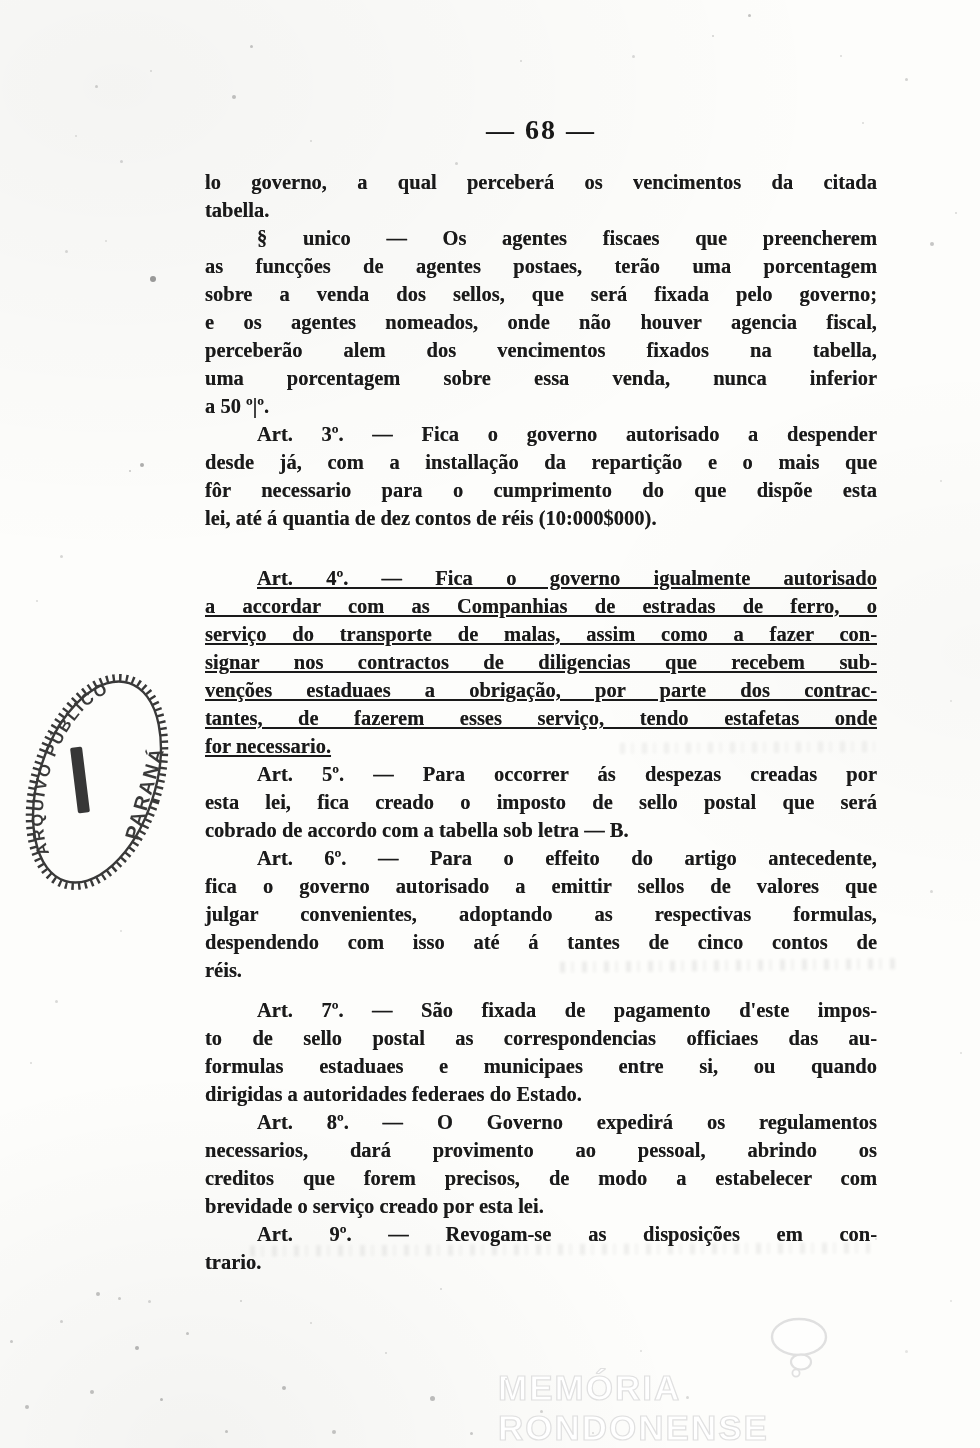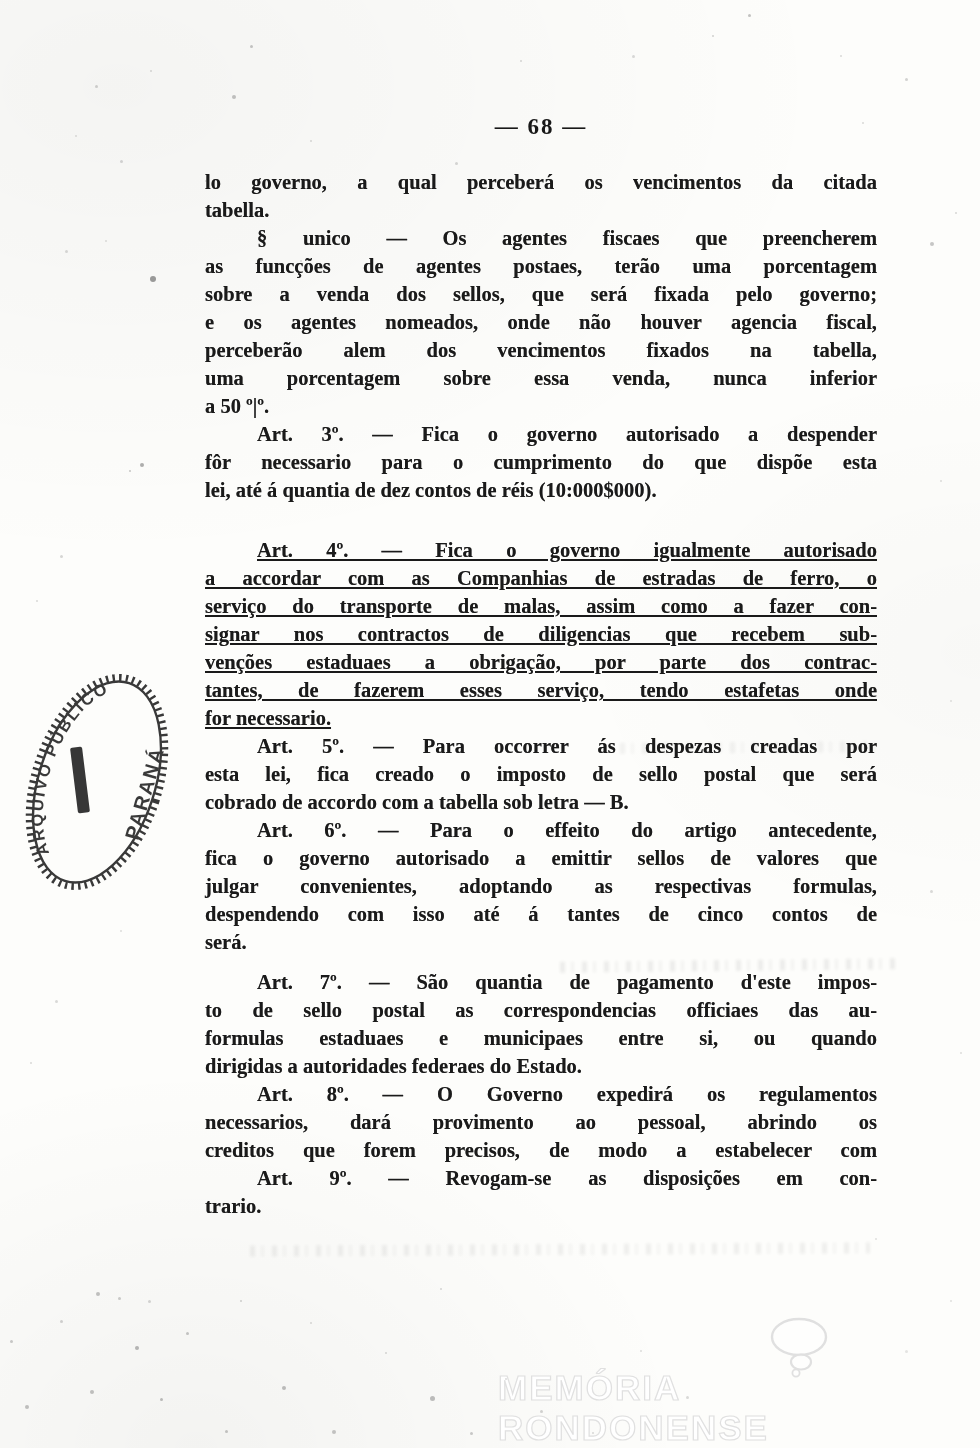--- a/index.html
+++ b/index.html
@@ -11,21 +11,21 @@
     background:
       radial-gradient(1200px 800px at 12% 6%, rgba(0,0,0,0.035), transparent 60%),
       radial-gradient(900px 700px at 20% 100%, rgba(0,0,0,0.04), transparent 55%),
       radial-gradient(700px 500px at 100% 45%, rgba(0,0,0,0.02), transparent 60%),
       #fdfdfb;
     font-family:"Liberation Serif","DejaVu Serif",serif;
     color:#1a1a1a;
   }
   .page-number{
     position:absolute;left:205px;top:114px;width:672px;
-    text-align:center;font-size:23px;font-weight:700;letter-spacing:2px;
+    text-align:center;font-size:28px;font-weight:700;letter-spacing:2px;
     color:#181818;
   }
   .text-block{
     position:absolute;left:205px;top:168px;width:672px;
     font-size:20.5px;font-weight:700;line-height:28px;
     text-shadow:0 0 0.5px rgba(20,20,20,0.55);
   }
   .para{margin:0;}
   .line{
     text-align:justify;
@@ -73,20 +73,21 @@
         <div class="line findent">§ unico — Os agentes fiscaes que preencherem</div>
         <div class="line">as funcções de agentes postaes, terão uma porcentagem</div>
         <div class="line">sobre a venda dos sellos, que será fixada pelo governo;</div>
         <div class="line">e os agentes nomeados, onde não houver agencia fiscal,</div>
         <div class="line">perceberão alem dos vencimentos fixados na tabella,</div>
         <div class="line">uma porcentagem sobre essa venda, nunca inferior</div>
         <div class="line plast">a 50 º|º.</div>
       </div>
       <div class="para">
         <div class="line findent">Art. 3º. — Fica o governo autorisado a despender</div>
+        <div class="line">desde já, com a installação da repartição e o mais que</div>
         <div class="line">fôr necessario para o cumprimento do que dispõe esta</div>
         <div class="line plast">lei, até á quantia de dez contos de réis (10:000$000).</div>
       </div>
       <div class="para" style="margin-top: 32px; text-decoration: underline;">
         <div class="line findent">Art. 4º. — Fica o governo igualmente autorisado</div>
         <div class="line">a accordar com as Companhias de estradas de ferro, o</div>
         <div class="line">serviço do transporte de malas, assim como a fazer con-</div>
         <div class="line">signar nos contractos de diligencias que recebem sub-</div>
         <div class="line">venções estaduaes a obrigação, por parte dos contrac-</div>
         <div class="line">tantes, de fazerem esses serviço, tendo estafetas onde</div>
@@ -95,32 +96,33 @@
       <div class="para">
         <div class="line findent">Art. 5º. — Para occorrer ás despezas creadas por</div>
         <div class="line">esta lei, fica creado o imposto de sello postal que será</div>
         <div class="line plast">cobrado de accordo com a tabella sob letra — B.</div>
       </div>
       <div class="para">
         <div class="line findent">Art. 6º. — Para o effeito do artigo antecedente,</div>
         <div class="line">fica o governo autorisado a emittir sellos de valores que</div>
         <div class="line">julgar convenientes, adoptando as respectivas formulas,</div>
         <div class="line">despendendo com isso até á tantes de cinco contos de</div>
-        <div class="line plast">será.</div>
+        <div class="line plast">réis.</div>
       </div>
       <div class="para" style="margin-top: 12px;">
-        <div class="line findent">Art. 7º. — São quantia de pagamento d'este impos-</div>
+        <div class="line findent">Art. 7º. — São fixada de pagamento d'este impos-</div>
         <div class="line">to de sello postal as correspondencias officiaes das au-</div>
         <div class="line">formulas estaduaes e municipaes entre si, ou quando</div>
         <div class="line plast">dirigidas a autoridades federaes do Estado.</div>
       </div>
       <div class="para">
         <div class="line findent">Art. 8º. — O Governo expedirá os regulamentos</div>
         <div class="line">necessarios, dará provimento ao pessoal, abrindo os</div>
         <div class="line">creditos que forem precisos, de modo a estabelecer com</div>
+        <div class="line plast">brevidade o serviço creado por esta lei.</div>
       </div>
       <div class="para">
         <div class="line findent">Art. 9º. — Revogam-se as disposições em con-</div>
         <div class="line plast">trario.</div>
       </div>
     </div>
 
   <svg class="stamp" viewBox="0 0 158 230" aria-hidden="true">
     <g transform="rotate(18 79 115)" stroke="#1f1f1f" fill="none">
       <ellipse cx="79" cy="115" rx="62" ry="108" stroke-width="7" stroke-dasharray="2.4 4.2"></ellipse>

